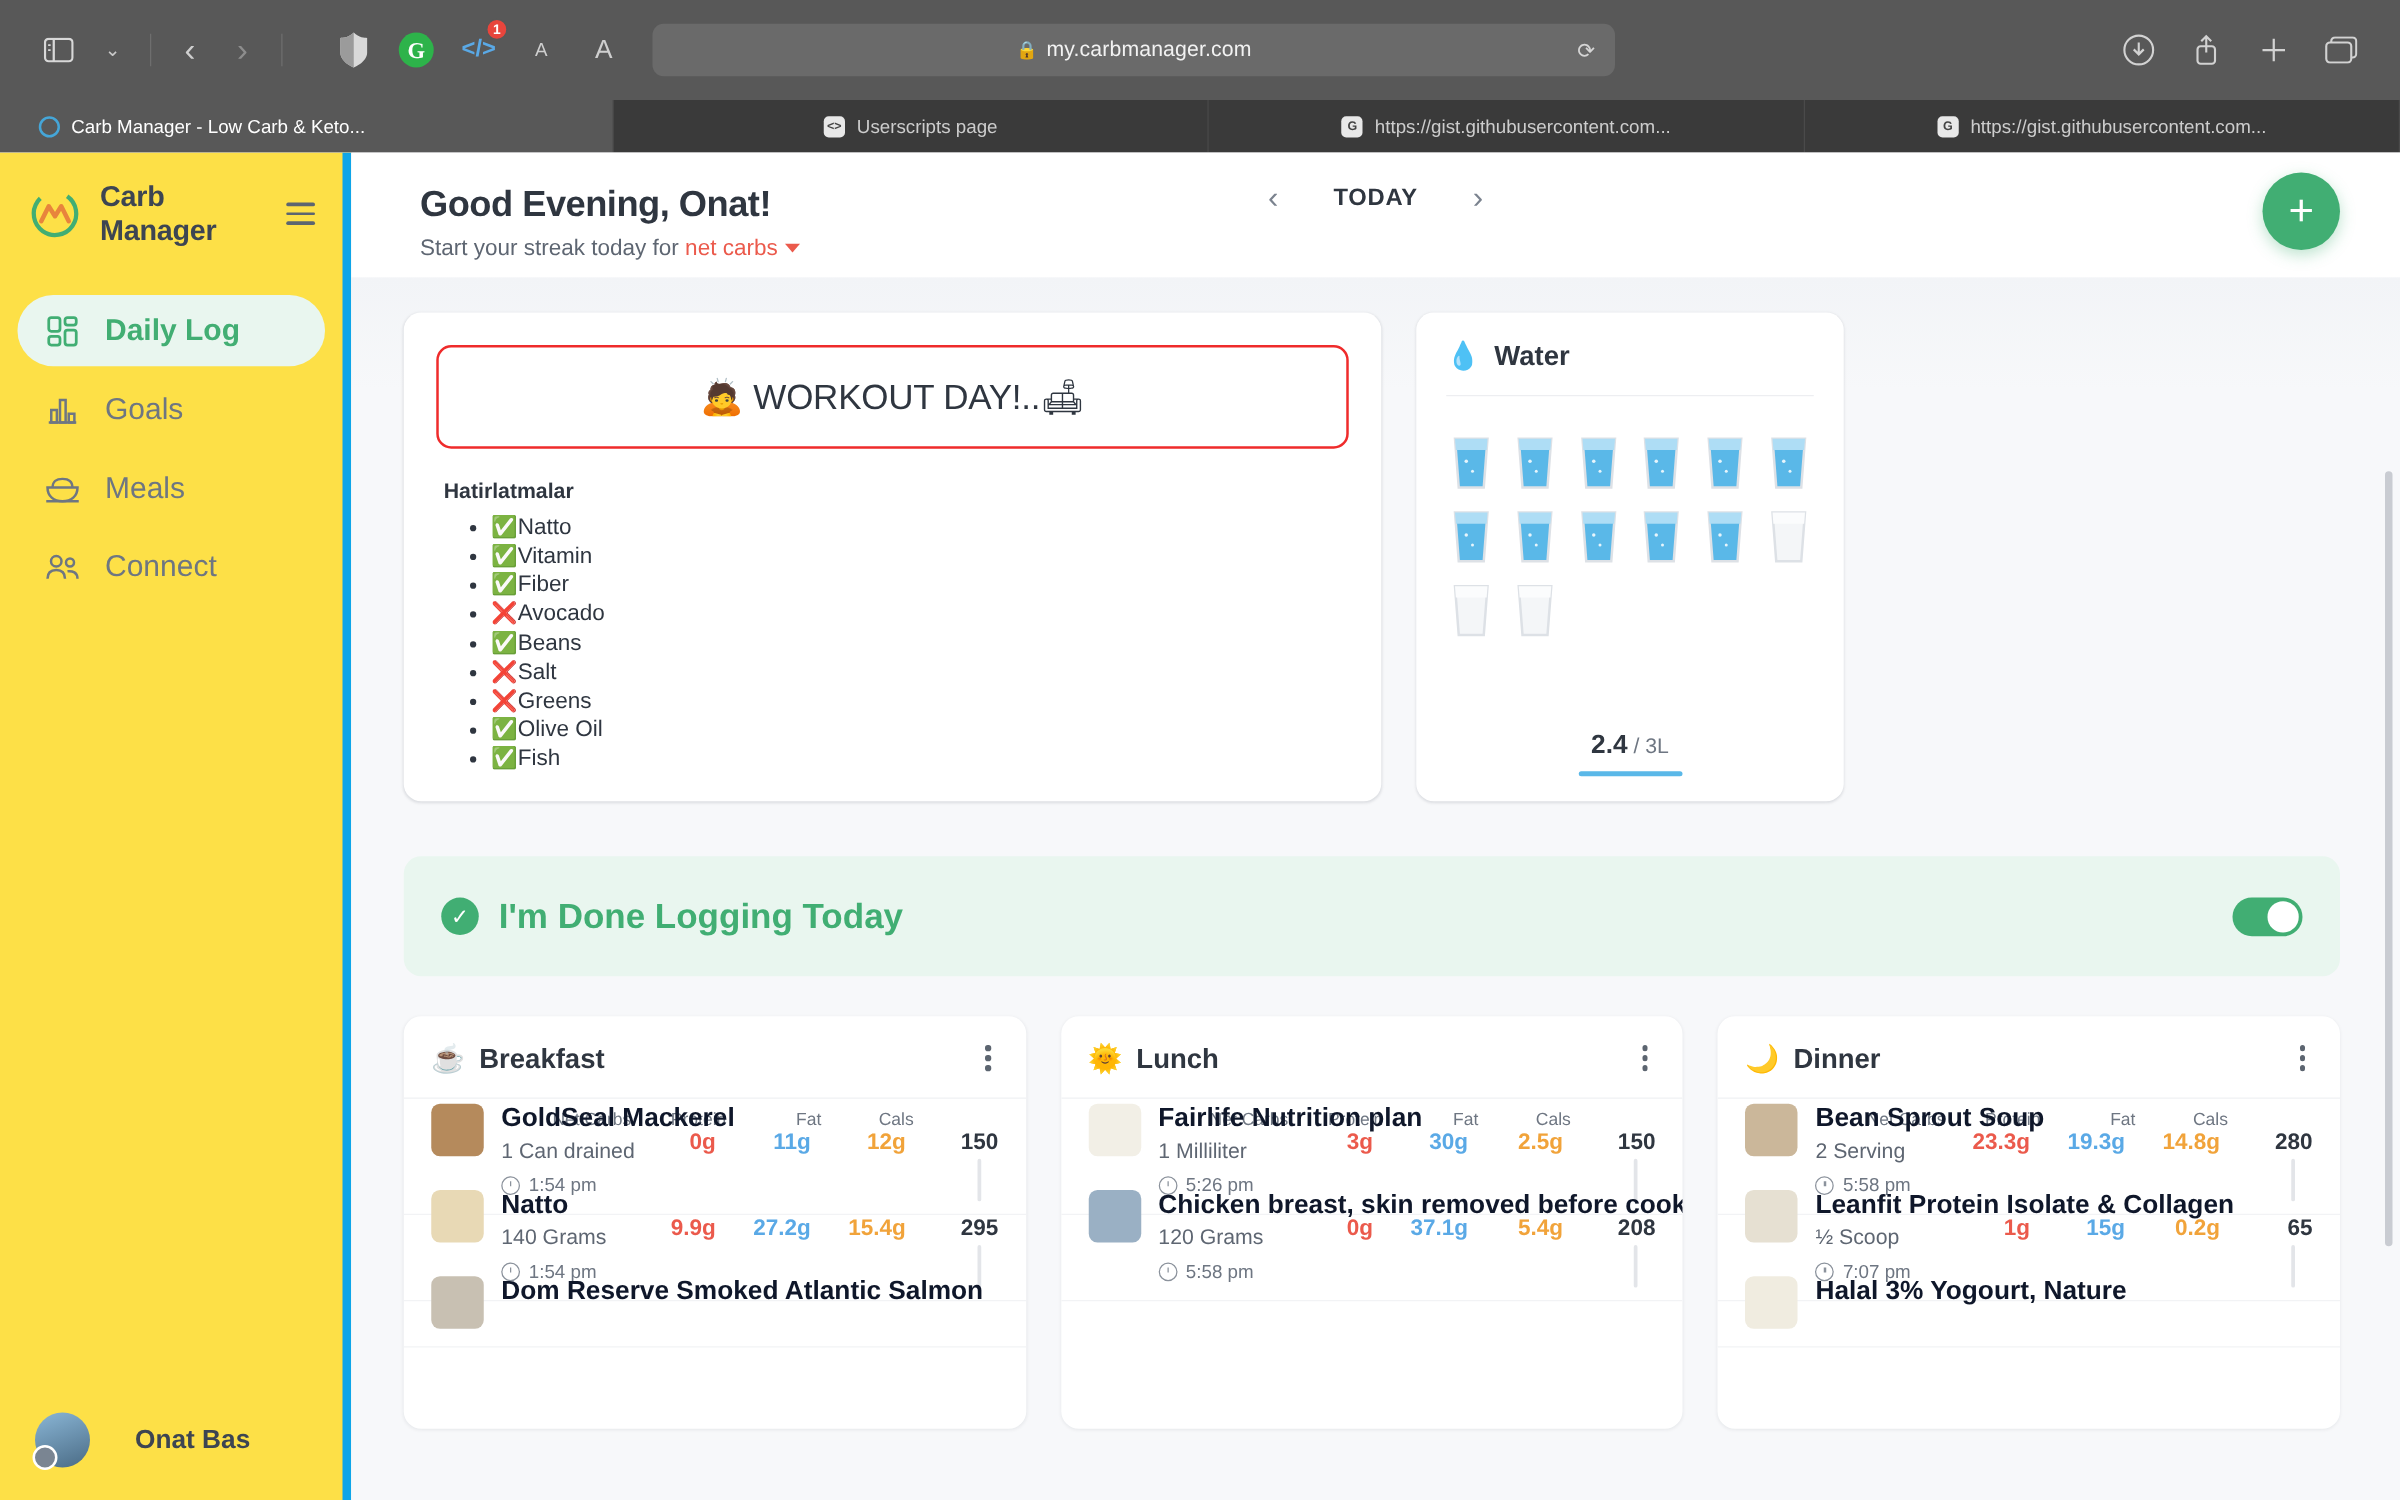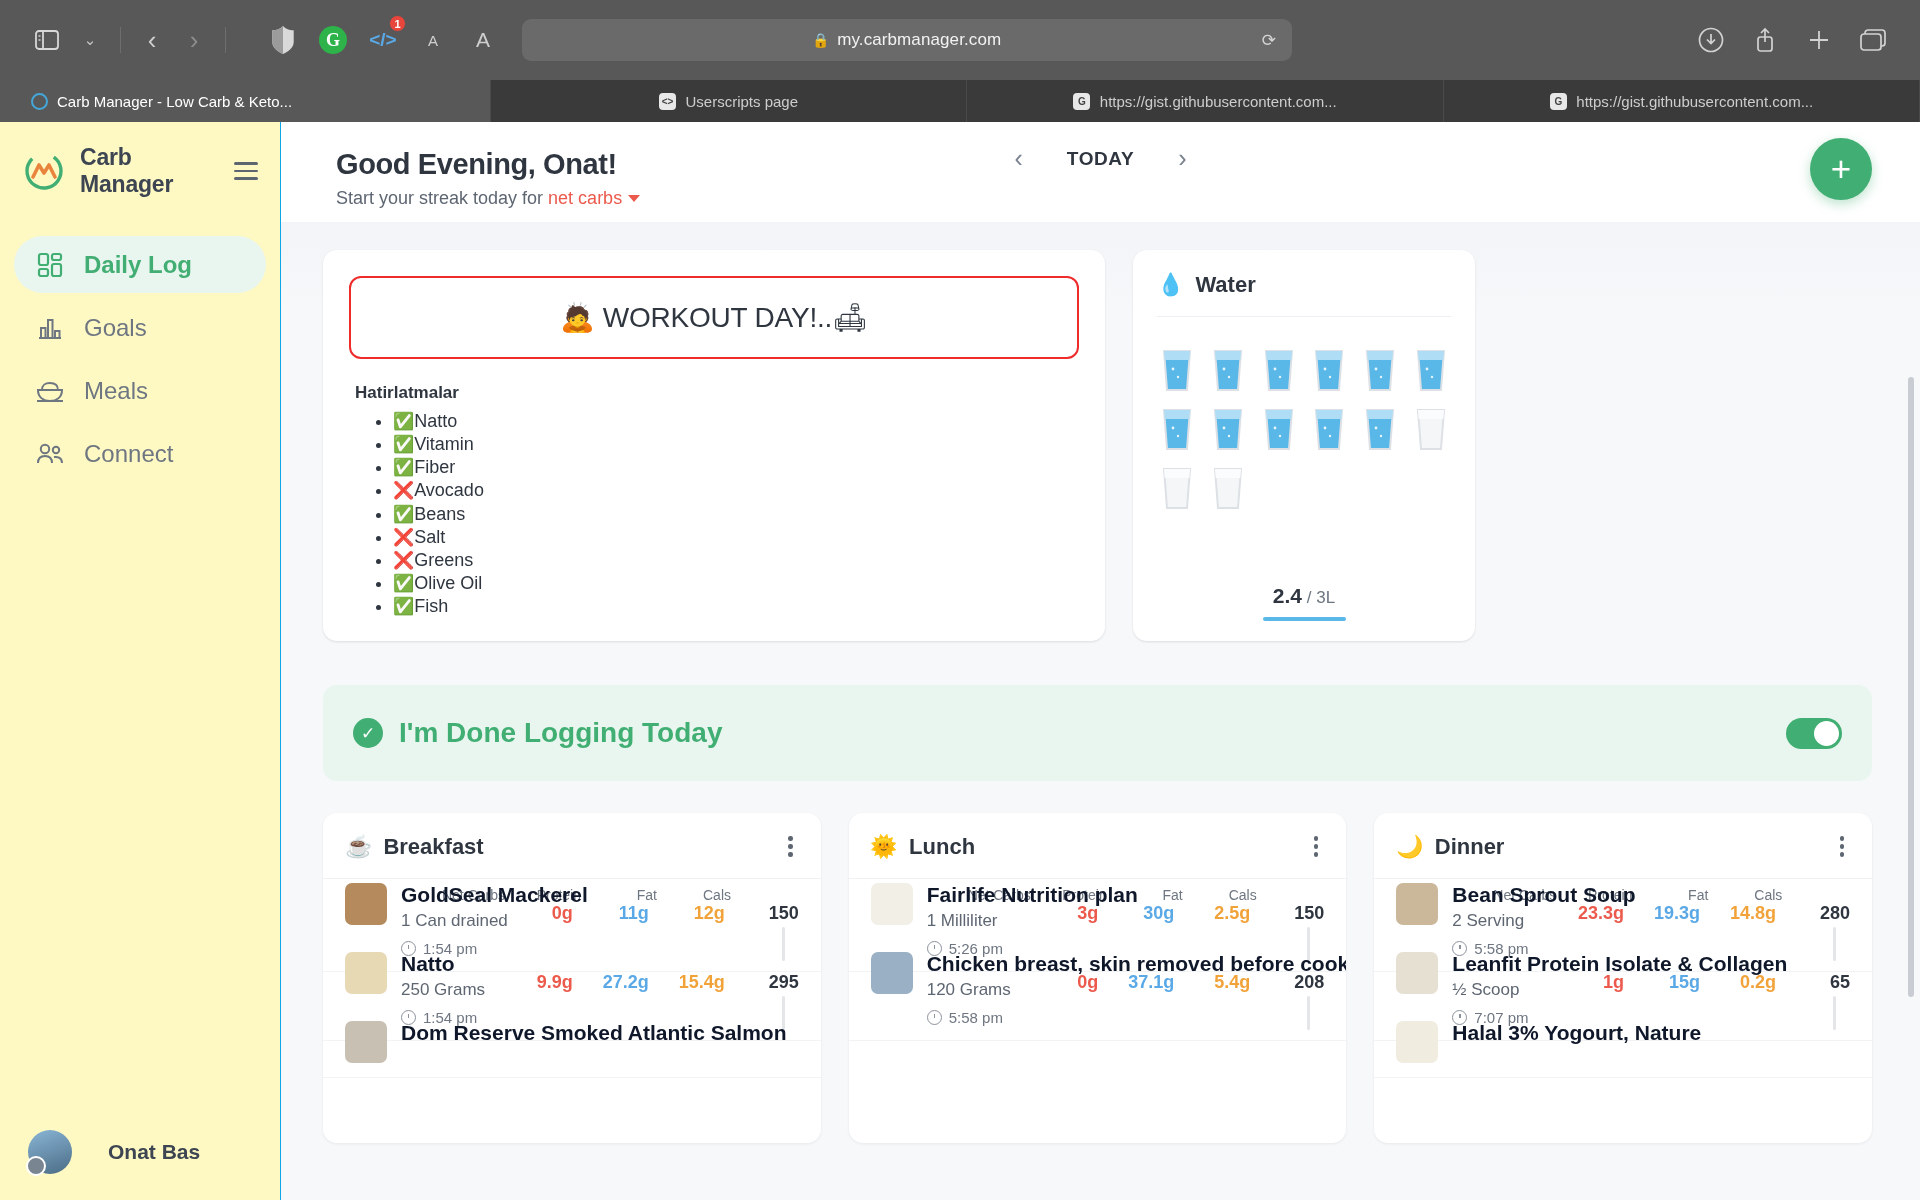--- a/index.html
+++ b/index.html
@@ -72,22 +72,22 @@
   .fav-sq { background:#e8e8e8; border-radius:4px; width:17px;height:17px; color:#444;
             font-size:10px; display:flex;align-items:center;justify-content:center; font-weight:700;}
   .fav-gh { background:#f0f0f0; border-radius:50%; width:17px;height:17px; position:relative;}
   .fav-gh::after{content:""; position:absolute; inset:3px; border-radius:50% 50% 45% 45%; background:#1b1b1b;}
 
   
   .app { position:absolute; top:122px; left:0; width:1920px; height:1078px;
          background:#ffffff; display:flex; overflow:hidden; }
 
   
-  .sidebar { width:281px; flex:0 0 281px; background:#fef9c3; position:relative;
-             border-right:1px solid #0ea5e9; }
+  .sidebar { width:281px; flex:0 0 281px; background:#fde047; position:relative;
+             border-right:7px solid #0ea5e9; }
   .brandrow { display:flex; align-items:center; padding:22px 22px 0 22px; gap:14px;}
   .logo { width:44px;height:44px; flex:0 0 44px; position:relative;}
   .brandname { font-size:23px; font-weight:700; color:#3d4552; letter-spacing:-0.2px;}
   .hamburger { margin-left:auto; width:26px; display:flex; flex-direction:column; gap:5px; }
   .hamburger i { display:block; height:2.4px; background:#5c6570; border-radius:2px;}
 
   .navlist { margin-top:38px; padding:0 14px; }
   .navitem {
     display:flex; align-items:center; gap:20px;
     height:57px; border-radius:29px; padding:0 22px; color:#6e7682;
@@ -579,21 +579,21 @@
                   <span class="n-net">0g</span>
                   <span class="n-pro">11g</span>
                   <span class="n-fat">12g</span>
                   <span class="n-cal">150</span>
                   <span class="thumb-bar"></span>
                 </div>
               </div>
               <div class="fooditem">
                 <div class="fi-top">
                   <span class="fi-thumb" style="background:#e8d9b5"></span>
-                  <span class="fi-main"><span class="fi-name">Natto</span><div class="fi-serv">250 Grams</div><div class="fi-time"><span class="clock"></span>1:54 pm</div></span>
+                  <span class="fi-main"><span class="fi-name">Natto</span><div class="fi-serv">140 Grams</div><div class="fi-time"><span class="clock"></span>1:54 pm</div></span>
                 </div>
                 <div class="fi-nums">
                   <span class="n-net">9.9g</span>
                   <span class="n-pro">27.2g</span>
                   <span class="n-fat">15.4g</span>
                   <span class="n-cal">295</span>
                   <span class="thumb-bar"></span>
                 </div>
               </div>
               <div class="fooditem">

